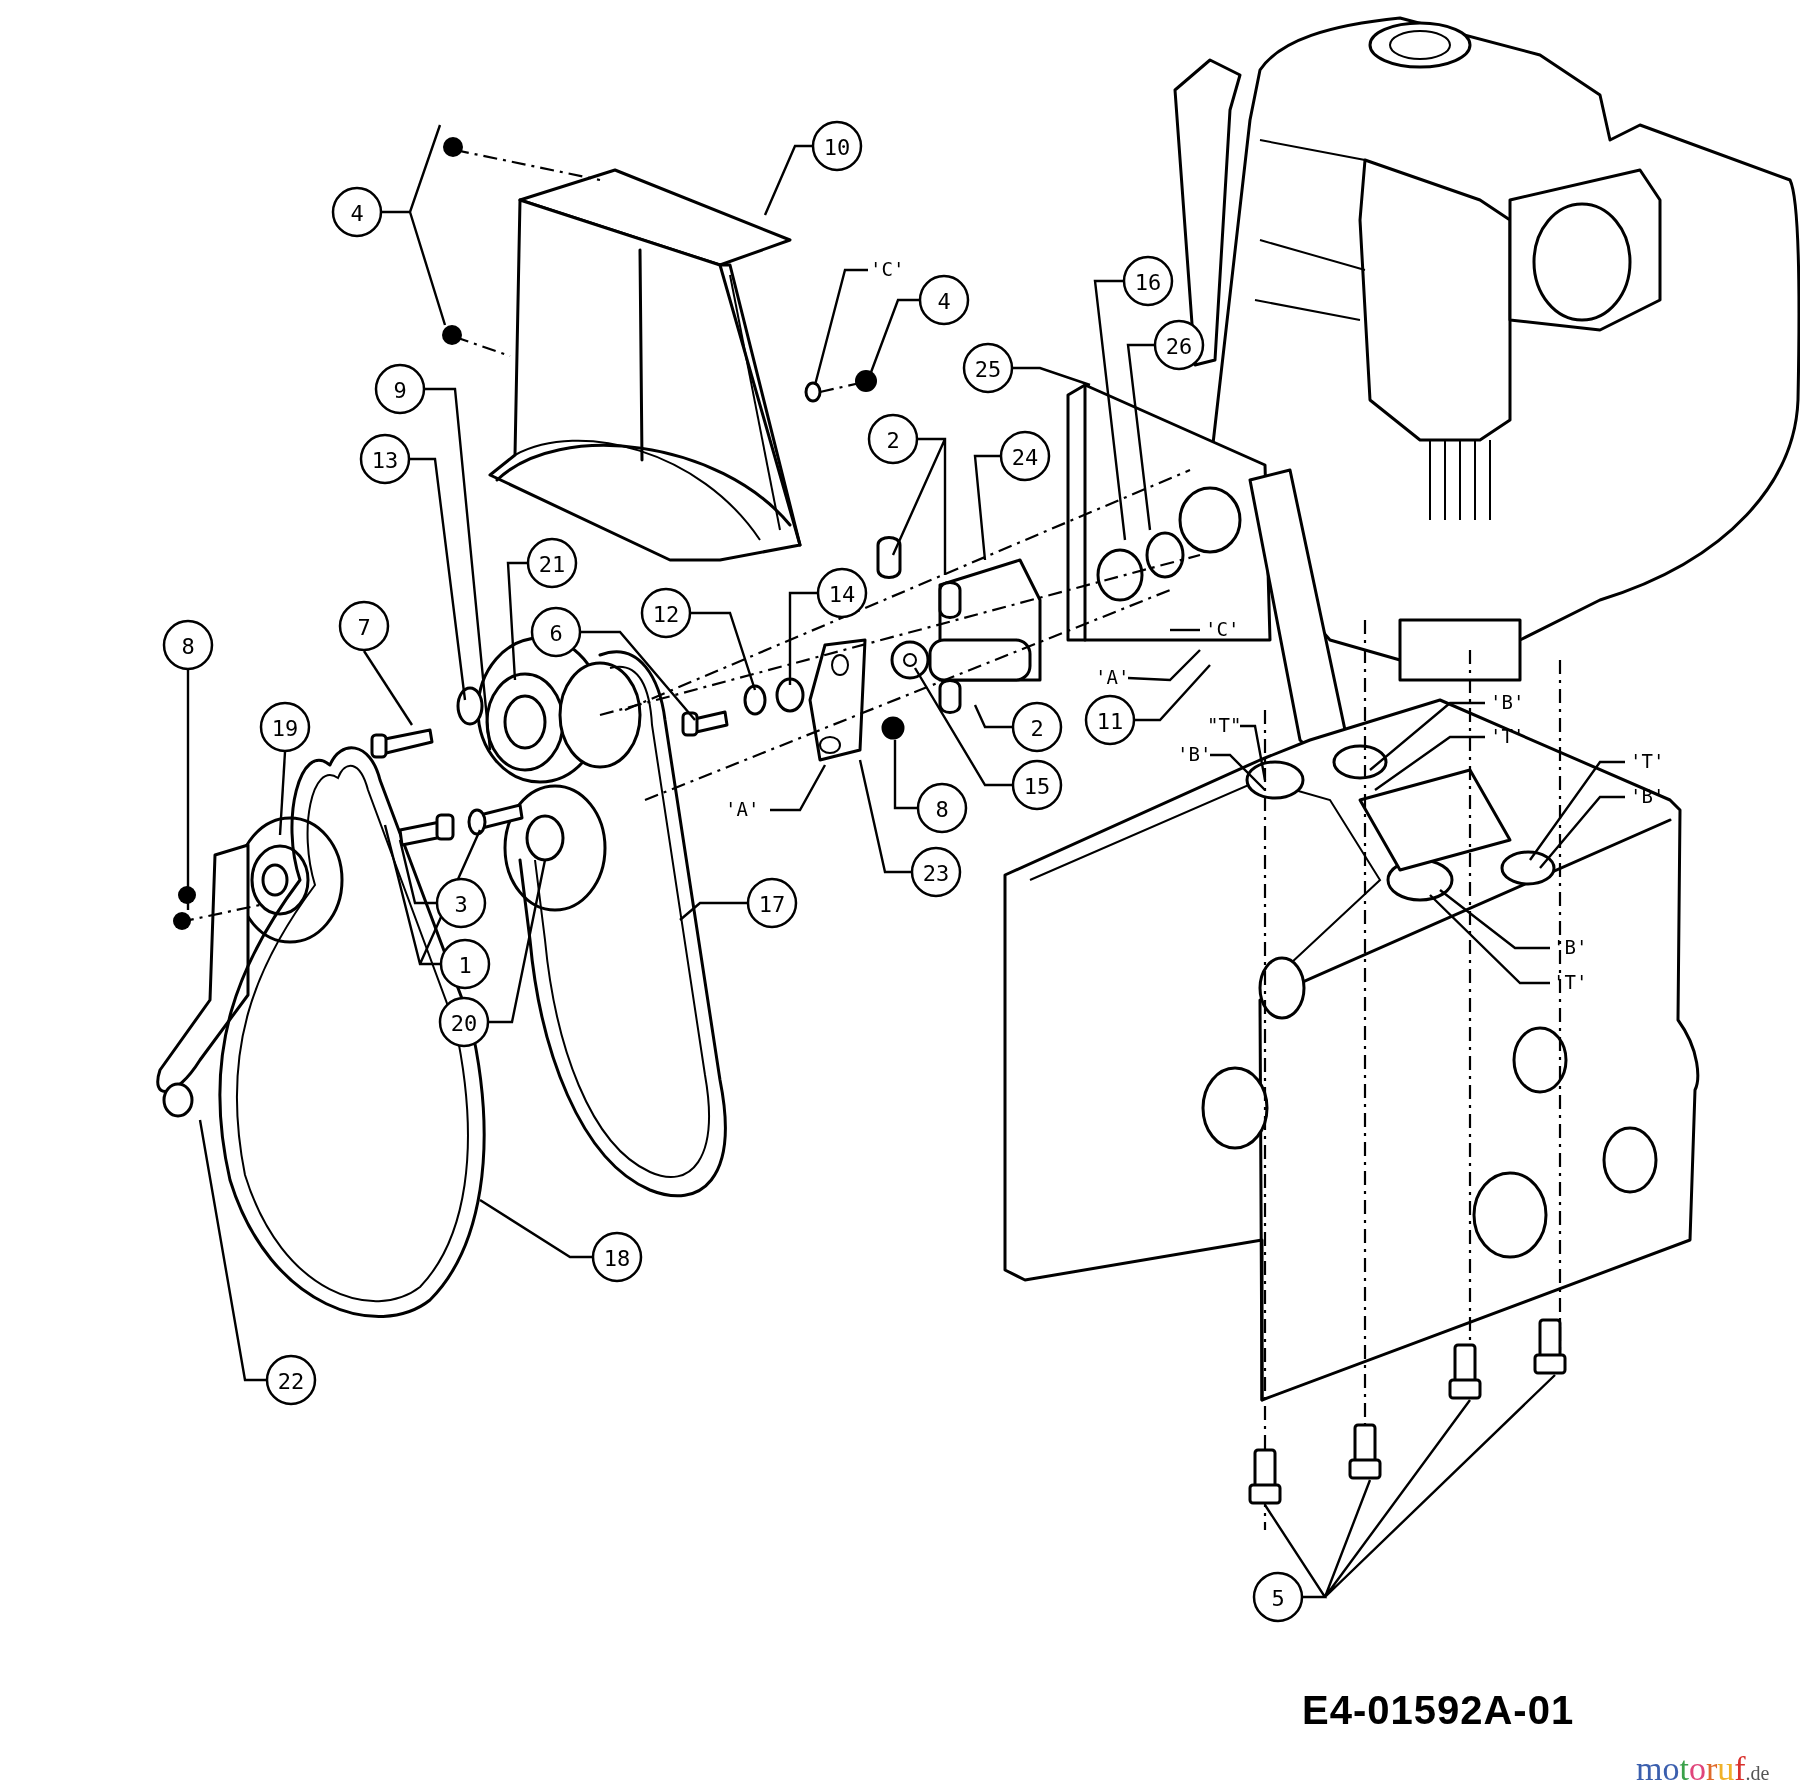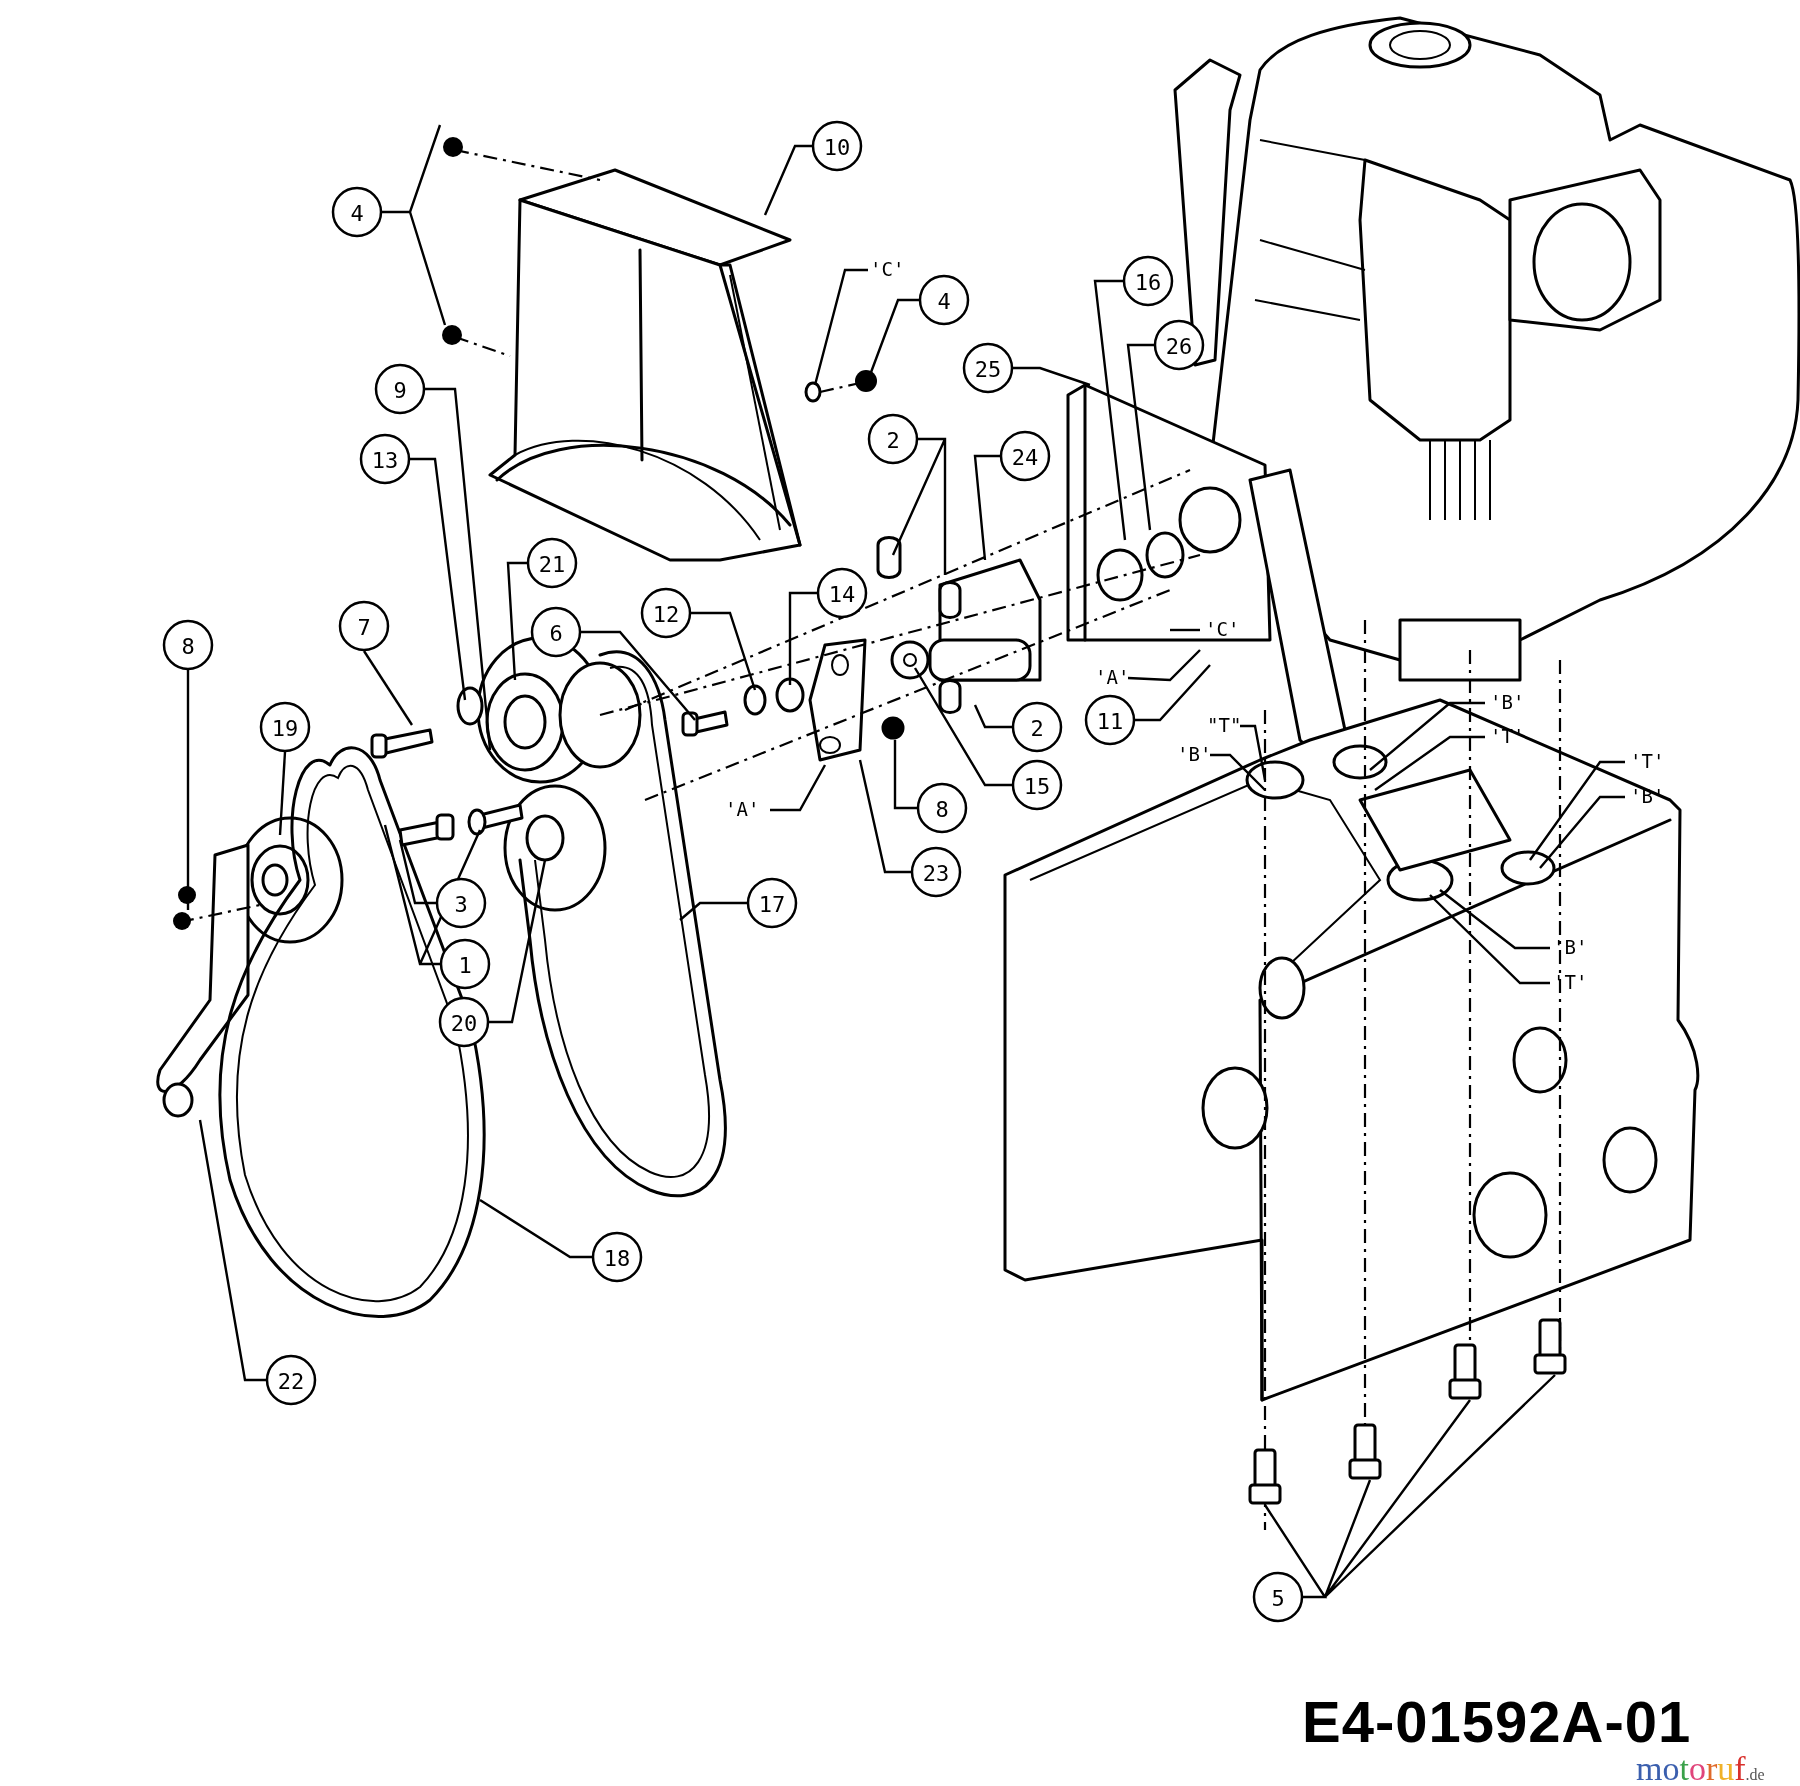--- a/index.html
+++ b/index.html
@@ -9,24 +9,24 @@
   .ln { stroke: #000; stroke-width: 3; fill: none; stroke-linejoin: round; stroke-linecap: round; }
   .thin { stroke: #000; stroke-width: 2; fill: none; }
   .dash { stroke: #000; stroke-width: 2.2; fill: none; stroke-dasharray: 14 6 3 6; }
   .fillw { fill: #fff; }
   .fillk { fill: #000; }
   .callout circle { fill: #fff; stroke: #000; stroke-width: 2.5; }
   .callout text { font-family: "DejaVu Sans Mono", monospace; font-size: 22px; fill: #000; text-anchor: middle; dominant-baseline: central; }
   .leader { stroke: #000; stroke-width: 2.4; fill: none; }
   .ref text, .reftext { font-family: "DejaVu Sans Mono", monospace; font-size: 19px; fill: #000; }
   .code { position: absolute; left: 1302px; top: 1688px; font-family: "Liberation Sans", sans-serif;
-          font-weight: bold; font-size: 58px; color: #000; letter-spacing: 1px; }
+          font-weight: bold; font-size: 40px; color: #000; letter-spacing: 1px; }
   .wm { position: absolute; left: 1636px; top: 1750px; font-family: "Liberation Serif", serif; font-size: 34px; }
   .wm span { font-weight: normal; }
-  .wm .de { font-size: 16px; color: #555; font-family: Liberation Serif, serif; }
+  .wm .de { font-size: 20px; color: #555; font-family: Liberation Serif, serif; }
 </style>
 </head>
 <body>
 
 <svg id="diagram" viewBox="0 0 1800 1786" xmlns="http://www.w3.org/2000/svg">
 
   <g>
     <path class="ln fillw" d="M520 200 L615 170 L790 240 L720 265 Z"></path>
     <path class="ln fillw" d="M520 200 L515 455 L490 475 L670 560 L720 560 L800 545 L730 265 L720 265 Z"></path>
     <path class="ln" d="M720 265 L800 545"></path>

